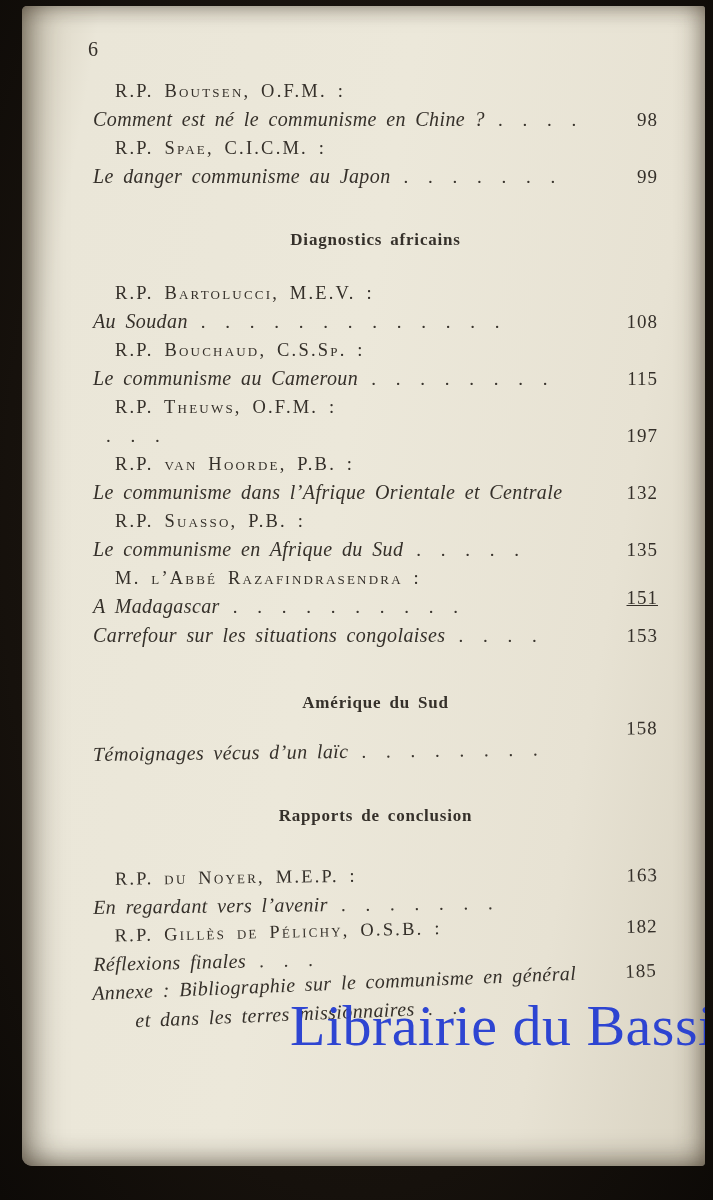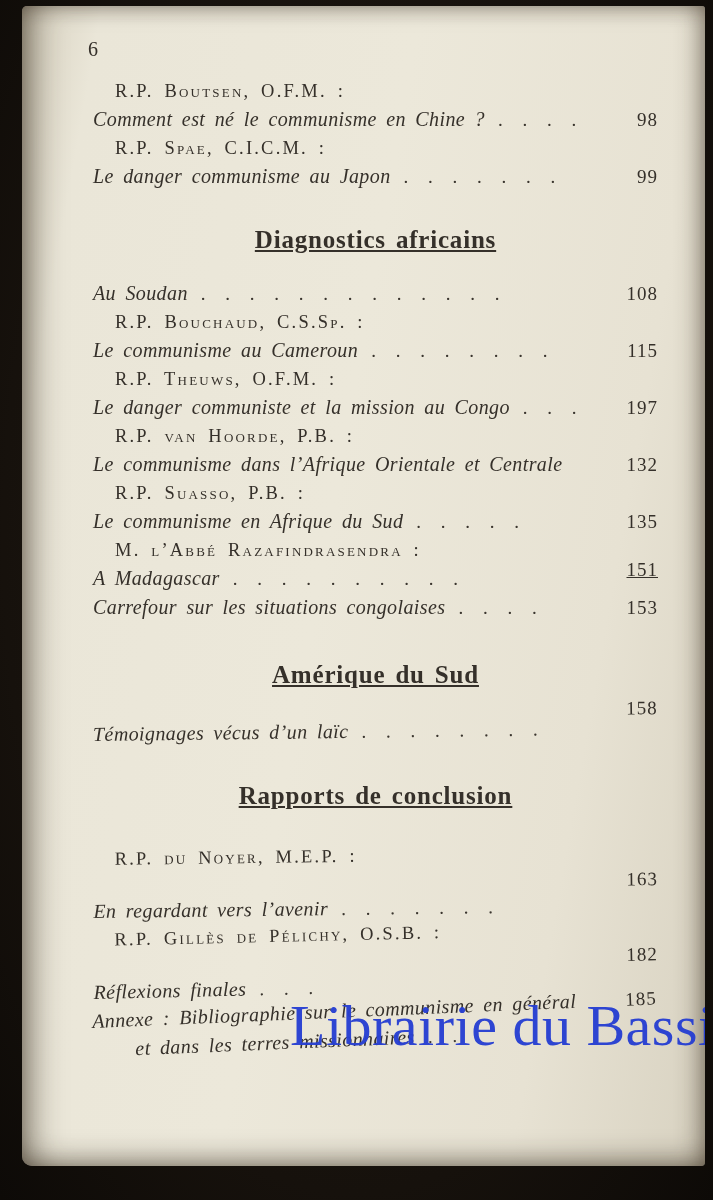--- a/index.html
+++ b/index.html
@@ -33,26 +33,26 @@
     padding: 30px 47px 0 71px;
     color: #35302a;
   }
   .folio {
     font-size: 20px; line-height: 26px;
     margin-left: -5px; margin-bottom: 16px;
   }
   .section { margin: 0; }
   .heading {
     margin: 36px 0 26px 0;
-    font-size: 25px; line-height: 28px;
+    font-size: 17px; line-height: 28px;
     font-weight: bold;
     text-align: center;
-    letter-spacing: 0.8px; word-spacing: 3px; text-decoration: underline;
-  }
-  .heading.h-amerique { margin-top: 40px; margin-bottom: 32px; text-align: center; }
+    letter-spacing: 0.8px; word-spacing: 3px;
+  }
+  .heading.h-amerique { margin-top: 40px; margin-bottom: 24px; text-align: center; }
   .heading.h-rapports { margin-top: 34px; margin-bottom: 36px; }
   .entry { margin-bottom: 2px; }
   .author {
     font-variant: small-caps;
     font-size: 18.5px; line-height: 26px;
     letter-spacing: 2.2px; word-spacing: 4px;
     padding-left: 22px;
     margin-bottom: 2px;
   }
   .tl {
@@ -77,21 +77,21 @@
   .pg {
     margin-left: 8px;
     min-width: 36px;
     text-align: right;
     font-size: 19px;
     letter-spacing: 1px;
     position: relative;
   }
   .raise-a { top: -9px; text-decoration: underline; }
   .raise-b { top: -20px; }
-  .raise-c { top: -26px; margin-top: 24px; }
+  .raise-c { top: -26px; }
   .tilt-1 { transform: rotate(-0.7deg); transform-origin: 0 50%; }
   .tilt-2 { transform: rotate(-1.3deg); transform-origin: 0 50%; }
   .tilt-3 { transform: rotate(-2.4deg); transform-origin: 0 60%; }
   .cont { padding-left: 42px; }
   .watermark {
     position: absolute;
     left: 268px; top: 990px;
     font-size: 58px; line-height: 1.05;
     white-space: nowrap;
     font-family: "Liberation Serif", serif;
@@ -124,38 +124,38 @@
             <span class="t">Le danger communisme au Japon</span>
             <span class="ld">. . . . . . .</span>
             <span class="pg">99</span>
           </div>
         </div>
       </div>
 
       <div class="heading">Diagnostics africains</div>
       <div class="section">
         <div class="entry">
+          <div class="author">R.P. Bartolucci, M.E.V. :</div>
           <div class="tl">
             <span class="t">Au Soudan</span>
             <span class="ld">. . . . . . . . . . . . .</span>
             <span class="pg">108</span>
           </div>
         </div>
         <div class="entry">
           <div class="author">R.P. Bouchaud, C.S.Sp. :</div>
           <div class="tl">
             <span class="t">Le communisme au Cameroun</span>
             <span class="ld">. . . . . . . .</span>
             <span class="pg">115</span>
           </div>
         </div>
         <div class="entry">
           <div class="author">R.P. Theuws, O.F.M. :</div>
           <div class="tl">
-            <span class="t">Le danger communiste et la mission au Congo</span>
             <span class="ld">. . .</span>
             <span class="pg">197</span>
           </div>
         </div>
         <div class="entry">
           <div class="author">R.P. van Hoorde, P.B. :</div>
           <div class="tl">
             <span class="t">Le communisme dans l’Afrique Orientale et Centrale</span>
             <span class="ld"></span>
             <span class="pg">132</span>

